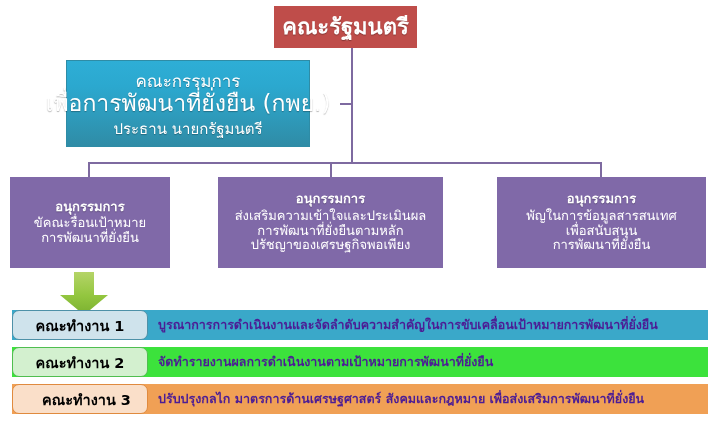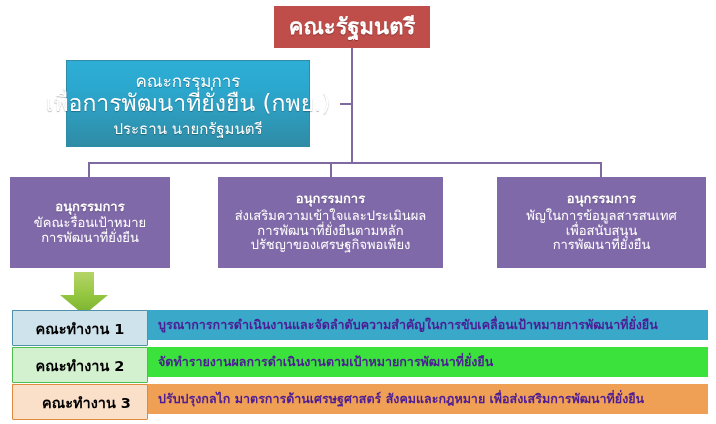--- a/index.html
+++ b/index.html
@@ -26,21 +26,21 @@
     justify-content: center;
     text-align: center;
     color: #ffffff;
     line-height: 1.12;
   }
   .node .ln { display: block; white-space: nowrap; }
 
   
   #cabinet-box {
     left: 274px; top: 6px;
-    width: 156px; height: 42px;
+    width: 143px; height: 42px;
     background: #bf4d4a;
     font-size: 22px;
     font-weight: bold;
     text-shadow: 0 1px 1px rgba(0,0,0,0.30);
   }
 
   
   #committee-box {
     left: 66px; top: 60px;
     width: 244px; height: 87px;
@@ -103,26 +103,26 @@
     padding-left: 10px;
     font-size: 12.5px;
     font-weight: bold;
     color: #4c1d95;
     white-space: nowrap;
     overflow: hidden;
   }
   .wg-tag {
     position: absolute;
     left: 0; top: 0;
-    width: 136px; height: 36px;
+    width: 136px; height: 30px;
     box-sizing: border-box;
     display: flex;
     align-items: center;
     justify-content: center;
-    border-radius: 1px;
+    border-radius: 7px;
     font-size: 14.5px;
     font-weight: bold;
     color: #000000;
     z-index: 3;
   }
   .wg-bar-inner { padding-left: 146px; }
 
   #wg-row-1 { top: 310px; }
   #wg-row-2 { top: 347px; }
   #wg-row-3 { top: 384px; }

